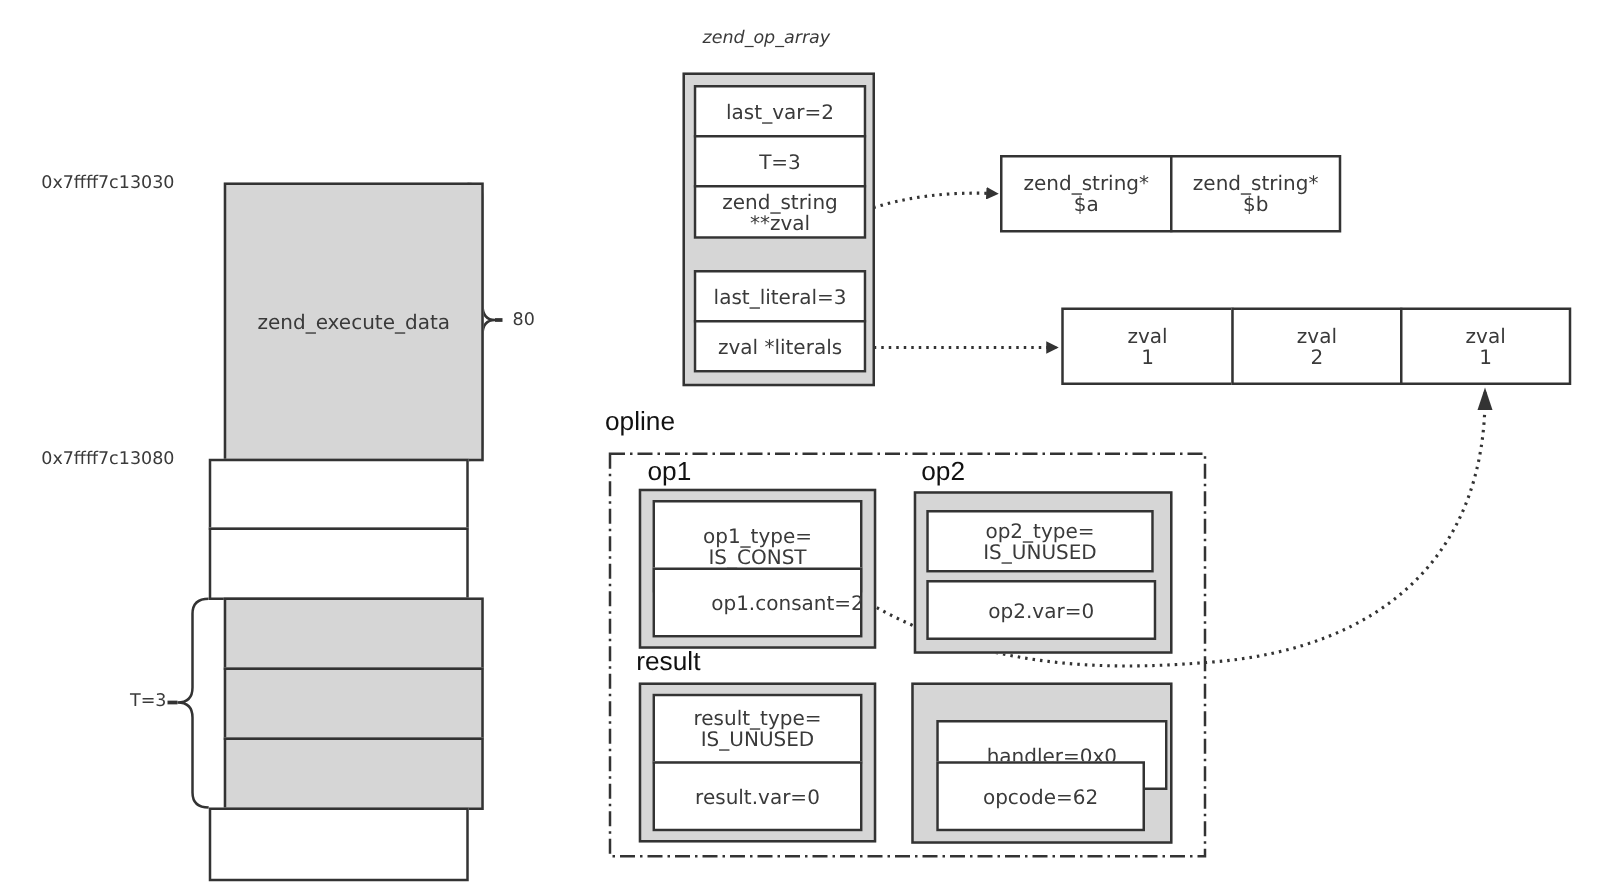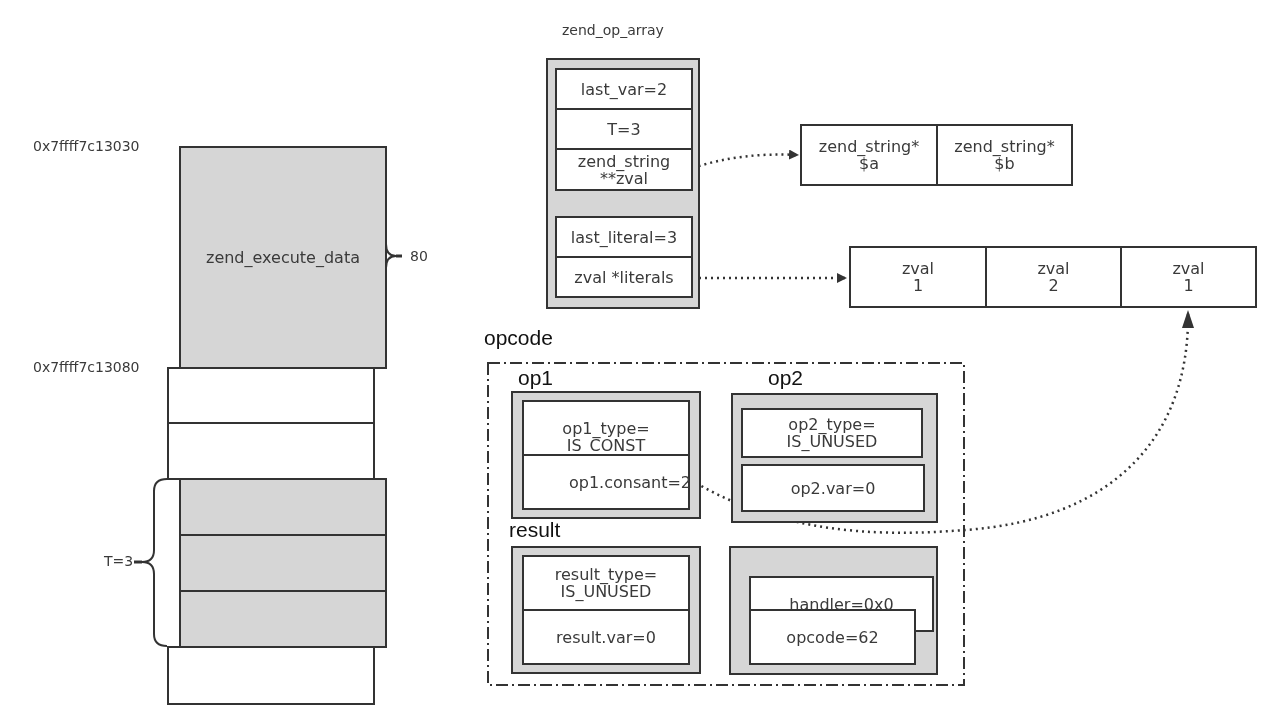--- a/index.html
+++ b/index.html
@@ -48,21 +48,21 @@
 </div>
 <div class="abs lbl" style="left:410px; top:248px;">80</div>
 <div class="cell" style="left:167px; top:367px; width:208px; height:57px;"></div>
 <div class="cell" style="left:167px; top:422px; width:208px; height:58px;"></div>
 <div class="cell gray" style="left:167px; top:478px; width:208px; height:58px;"></div>
 <div class="cell gray" style="left:167px; top:534px; width:208px; height:58px;"></div>
 <div class="cell gray" style="left:167px; top:590px; width:208px; height:58px;"></div>
 <div class="cell" style="left:167px; top:646px; width:208px; height:59px;"></div>
 <div class="abs lbl" style="left:104px; top:553px;">T=3</div>
 
-<div class="abs lbl" style="left:562px; top:22px;">zend_op_array</div>
+<div class="abs lbl" style="left:562px; top:22px;font-style:italic;">zend_op_array</div>
 <div class="frame" style="left:546px; top:58px; width:154px; height:251px;"></div>
 <div class="cell" style="left:555px; top:68px; width:138px; height:42px;">
     <span>last_var=2</span>
   </div>
 <div class="cell" style="left:555px; top:108px; width:138px; height:42px;">
     <span>T=3</span>
   </div>
 <div class="cell" style="left:555px; top:148px; width:138px; height:43px; white-space:pre-line;"><span>zend_string
 **zval</span></div>
 <div class="cell" style="left:555px; top:216px; width:138px; height:42px;">
@@ -87,31 +87,31 @@
 </div>
 <div class="cell" style="left:985px; top:246px; width:137px; height:62px; flex-direction:column;">
   <span>zval</span>
   <span>2</span>
 </div>
 <div class="cell" style="left:1120px; top:246px; width:137px; height:62px; flex-direction:column;">
   <span>zval</span>
   <span>1</span>
 </div>
 
-<div class="abs big" style="left:484px; top:326px;">opcode</div>
+<div class="abs big" style="left:484px; top:326px;">opline</div>
 
 <div class="abs big" style="left:518px; top:366px;">op1</div>
 <div class="frame" style="left:511px; top:391px; width:190px; height:128px;"></div>
 <div class="cell" style="left:522px; top:400px; width:168px; height:74px; white-space:pre-line;"><span>op1_type=
 IS_CONST</span></div>
 <div class="cell" style="left:522px; top:454px; width:168px; height:56px;padding-left:48px;">
     <span>op1.consant=2</span>
   </div>
 
-<div class="abs big" style="left:737px; top:366px;margin-left:31px;">op2</div>
+<div class="abs big" style="left:737px; top:366px;">op2</div>
 <div class="frame" style="left:731px; top:393px; width:207px; height:130px;"></div>
 <div class="cell" style="left:741px; top:408px; width:182px; height:50px; white-space:pre-line;"><span>op2_type=
 IS_UNUSED</span></div>
 <div class="cell" style="left:741px; top:464px; width:184px; height:48px;">
     <span>op2.var=0</span>
   </div>
 
 <div class="abs big" style="left:509px; top:518px;">result</div>
 <div class="frame" style="left:511px; top:546px; width:190px; height:128px;"></div>
 <div class="cell" style="left:522px; top:555px; width:168px; height:56px; white-space:pre-line;"><span>result_type=

